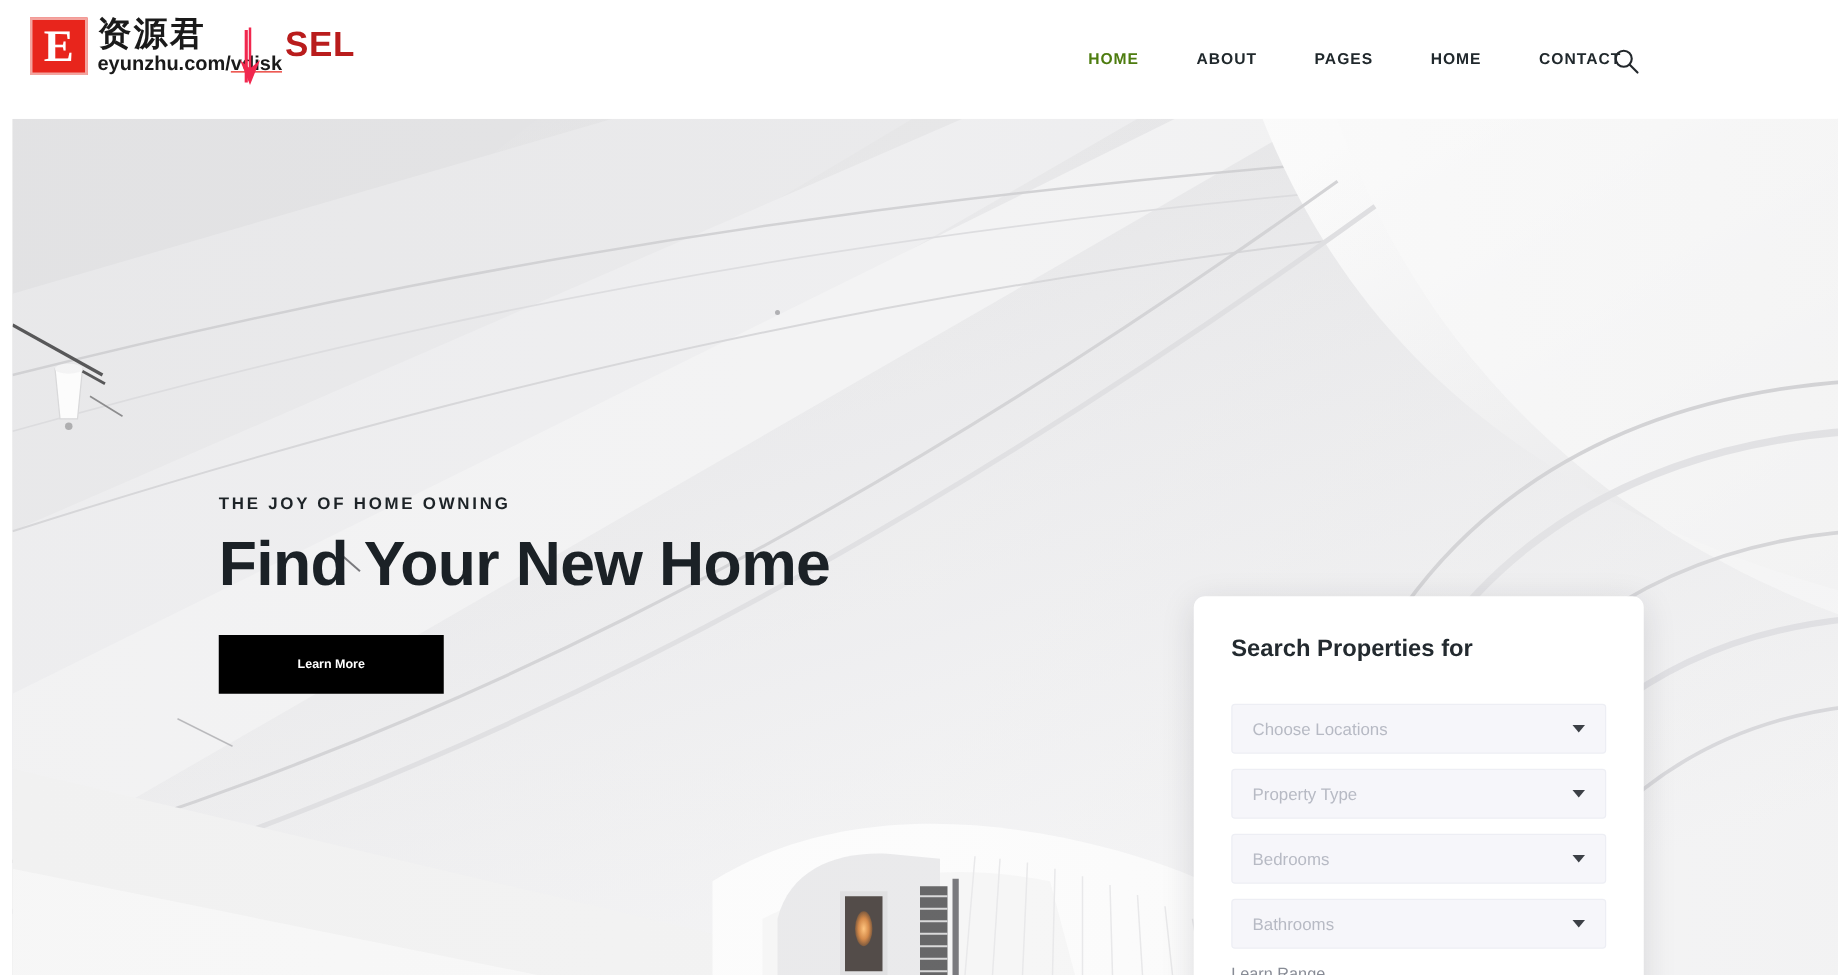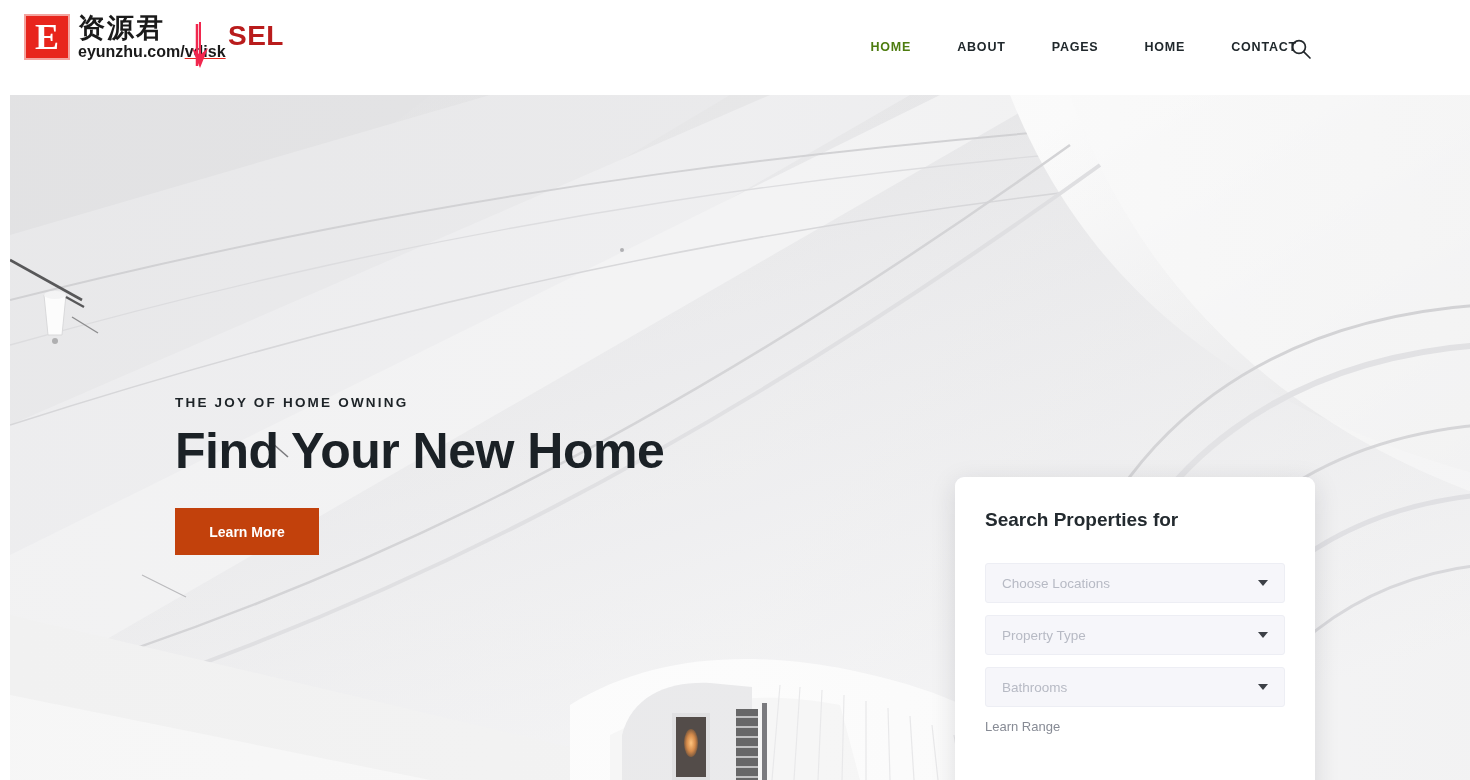--- a/index.html
+++ b/index.html
@@ -73,22 +73,22 @@
   .eyebrow{
     font-size:13.5px; font-weight:bold; letter-spacing:2.2px;
     color:#1d2327; margin-bottom:14px;
   }
   .headline{
     font-size:50px; font-weight:bold; color:#1b2126;
     letter-spacing:-0.5px; line-height:1.08; margin-bottom:30px;
   }
   .learn-btn{
     display:inline-flex; align-items:center; justify-content:center;
-    width:144px; height:47px; background:#c2410c; color:#ffffff;
-    font-size:14px; font-weight:bold; border:none; cursor:pointer;
+    width:180px; height:47px; background:#000000; color:#ffffff;
+    font-size:10px; font-weight:bold; border:none; cursor:pointer;
   }
 
   
   .panel{
     position:absolute; left:945px; top:382px; width:360px; height:420px;
     background:#ffffff; border-radius:9px; z-index:15;
     box-shadow:0 6px 26px rgba(30,30,50,.13);
     padding:32px 30px 0 30px; overflow:hidden;
   }
   .panel-title{
@@ -263,20 +263,24 @@
     <div class="field">
       <span class="ph">Choose Locations</span>
       <i class="caret"></i>
     </div>
 
     <div class="field">
       <span class="ph">Property Type</span>
       <i class="caret"></i>
     </div>
 
+    <div class="field">
+      <span class="ph">Bedrooms</span>
+      <i class="caret"></i>
+    </div>
 
     <div class="field">
       <span class="ph">Bathrooms</span>
       <i class="caret"></i>
     </div>
 
     <div class="slider-label">Learn Range</div>
 
   </div>
 </div>

